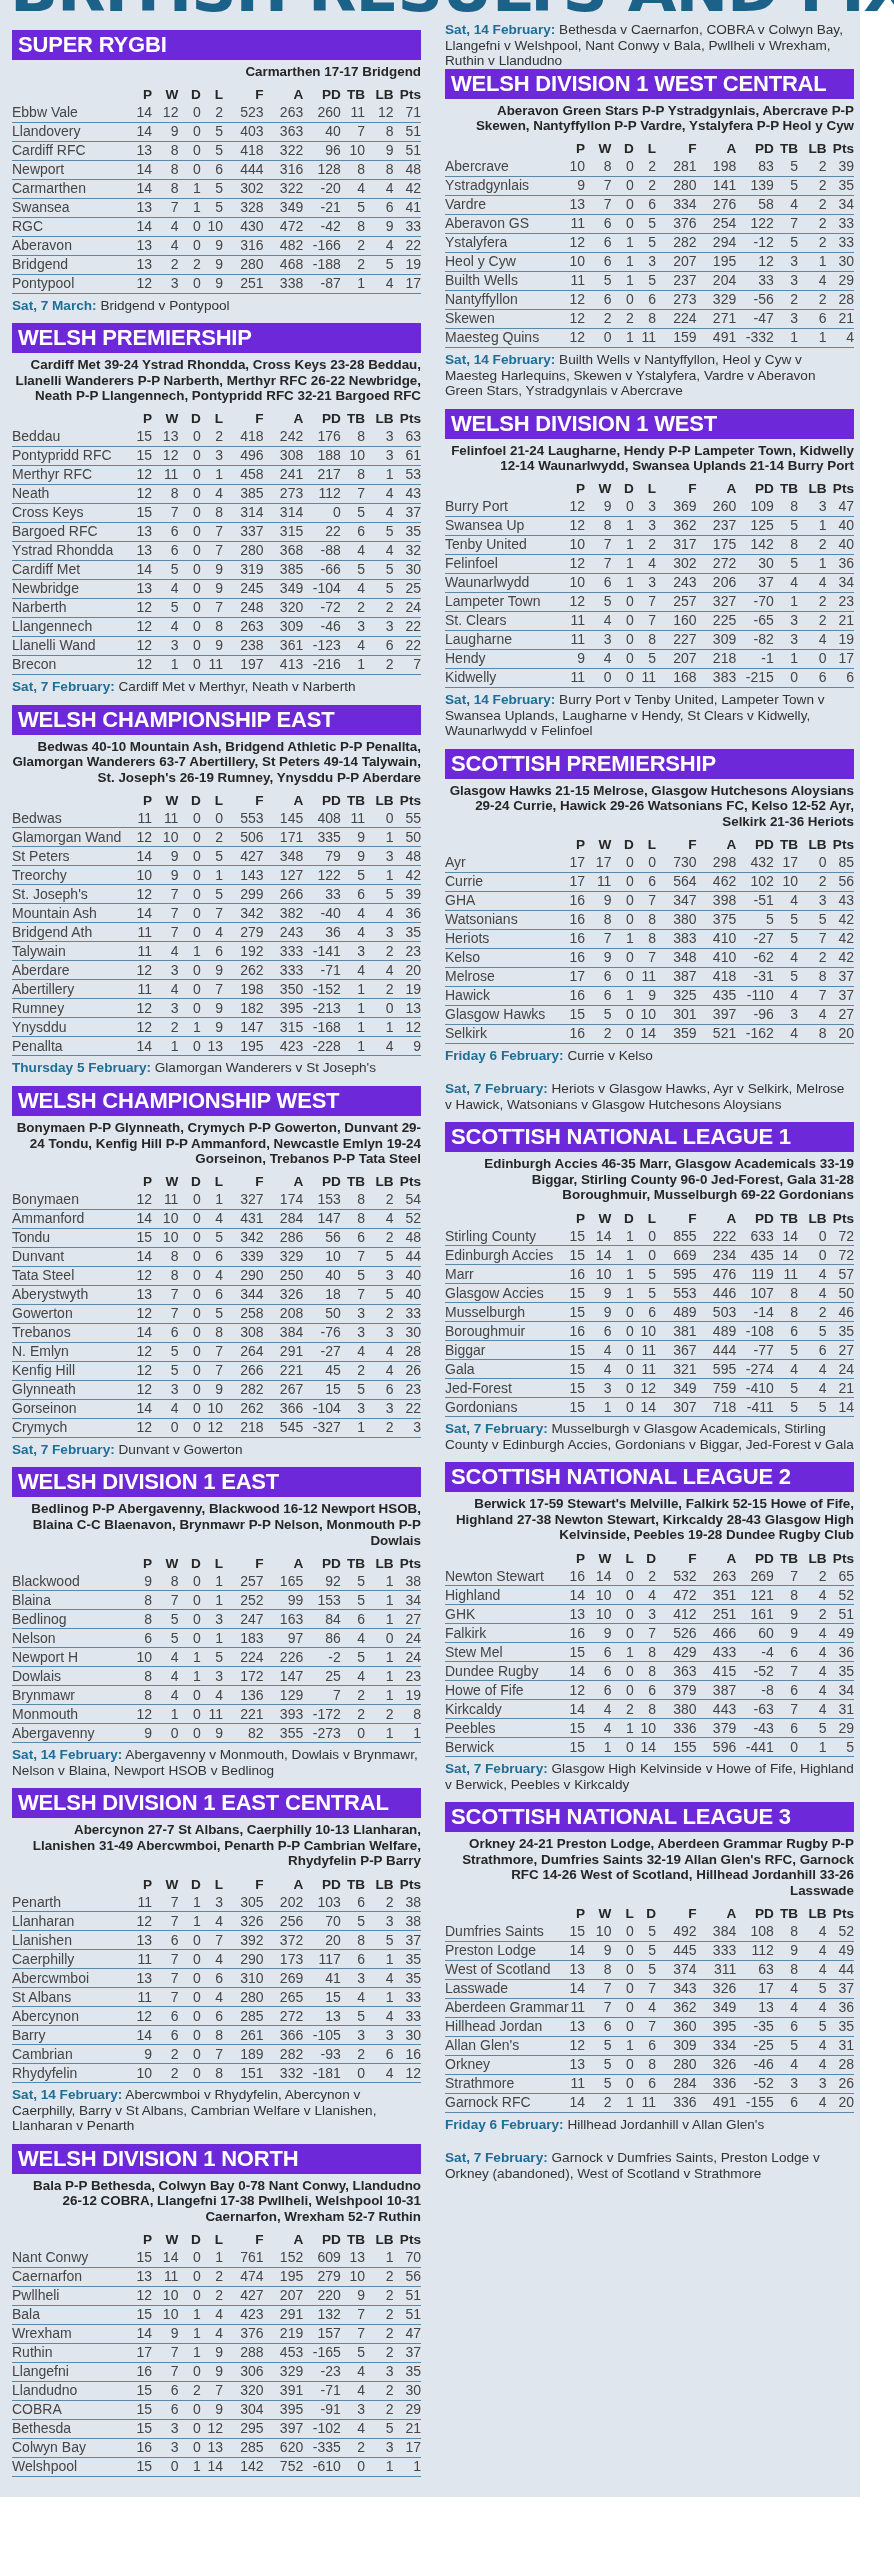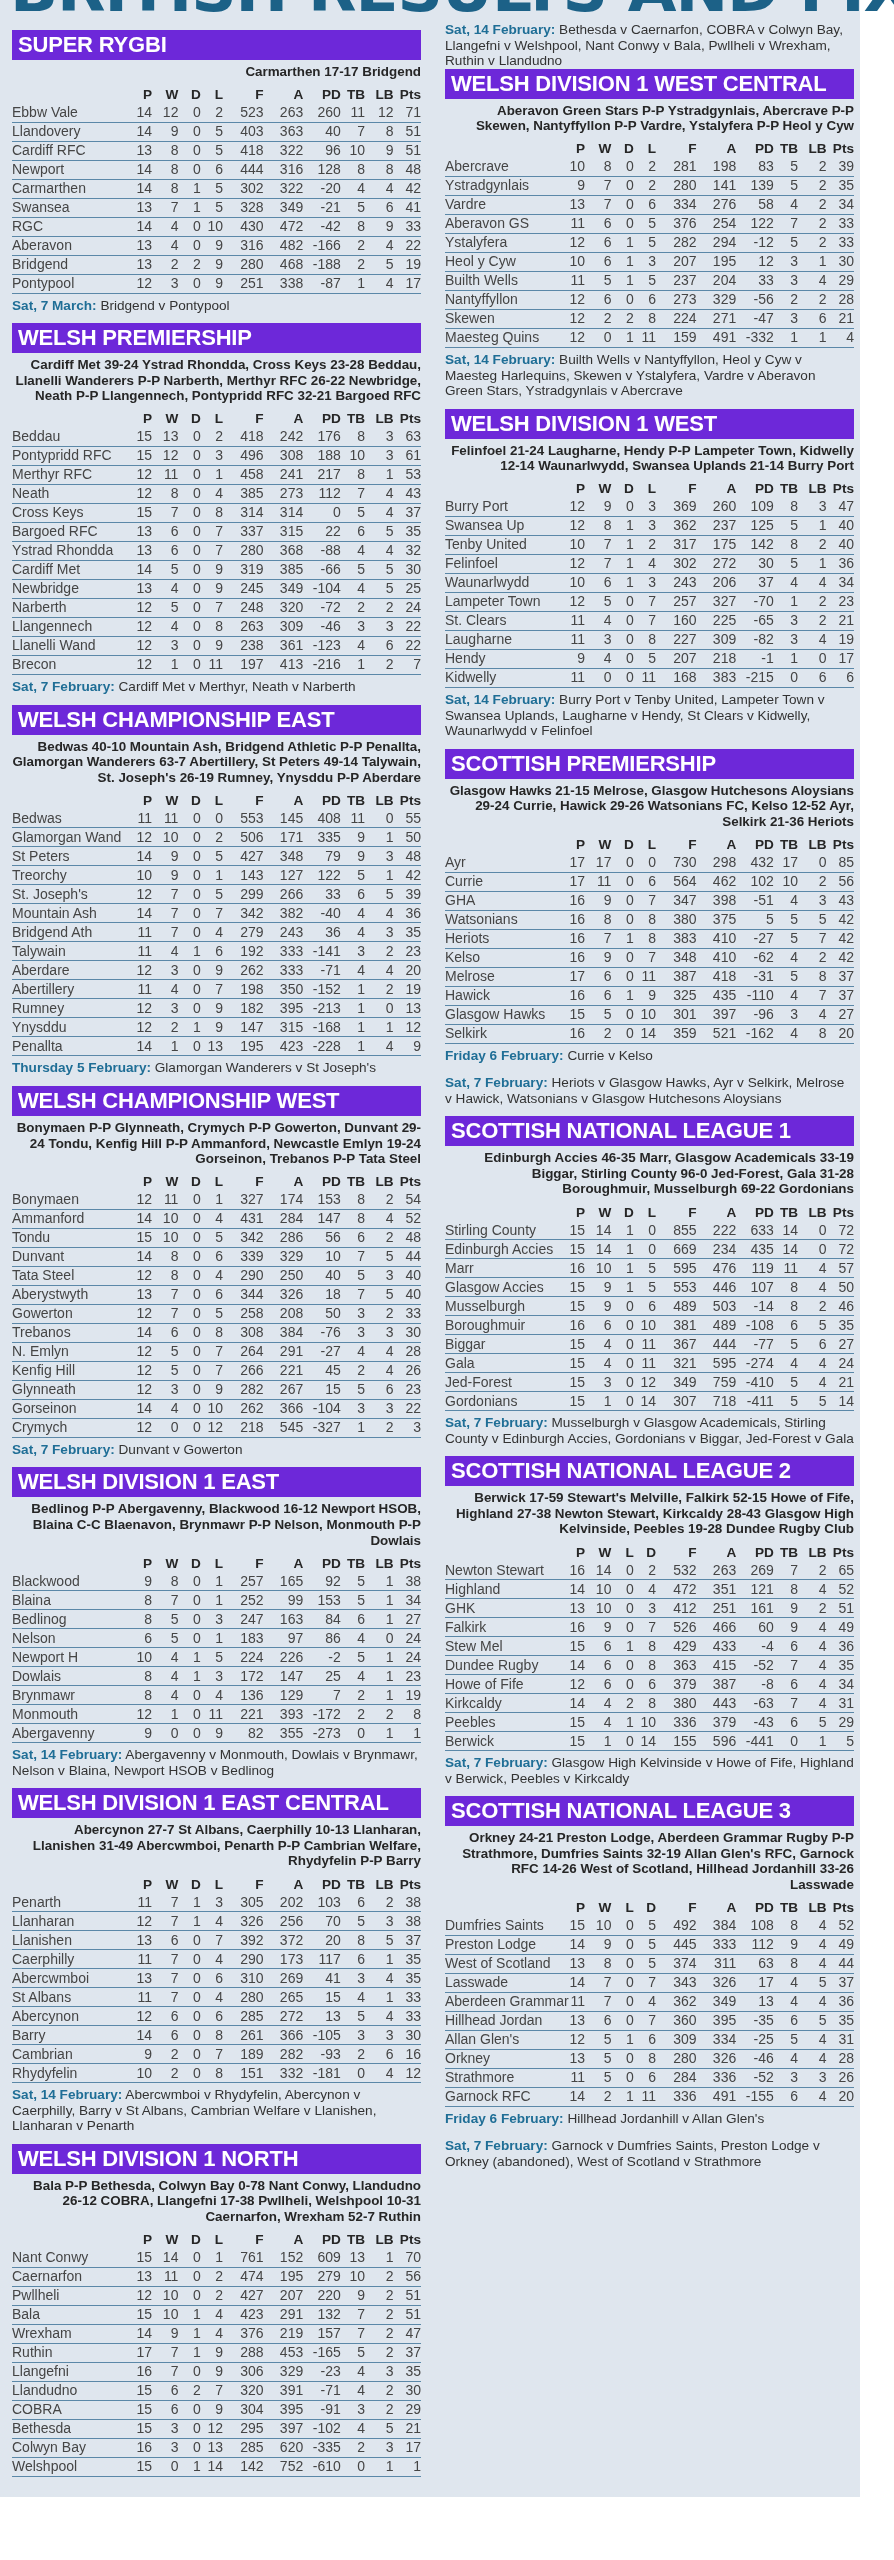--- a/index.html
+++ b/index.html
@@ -21,21 +21,21 @@
   th { font-weight:bold; font-size:13.6px; text-align:right; padding:0; height:18px; color:#262626; }
   td { text-align:right; padding:0; height:18px; line-height:17px; color:#454545; border-bottom:1px solid #5b88a8; white-space:nowrap; }
   td.team { text-align:left; color:#454545; overflow:visible; }
   th.team { text-align:left; }
   col.c-team { width:118px; }
   col.c-p { width:20px; } col.c-w { width:26px; } col.c-d { width:22px; } col.c-l { width:22px; }
   col.c-f { width:40px; } col.c-a { width:39px; } col.c-pd { width:37px; } col.c-tb { width:24px; }
   col.c-lb { width:28px; } col.c-pts { width:27px; }
   .fix { font-size:13.6px; line-height:15.6px; margin:4px 0 0 0; color:#333; }
   .fix .dl { font-weight:bold; color:#1f6e96; }
-  .fix + .fix { margin-top:12px; }
+  .fix + .fix { margin-top:18px; }
 </style>
 </head>
 <body>
 
 <div class="panel"></div>
 <div class="banner">BRITISH RESULTS AND FIXTURES</div>
 
 <div class="col left" id="col-left">
     <div class="section">
     <div class="hdr">SUPER RYGBI</div>

